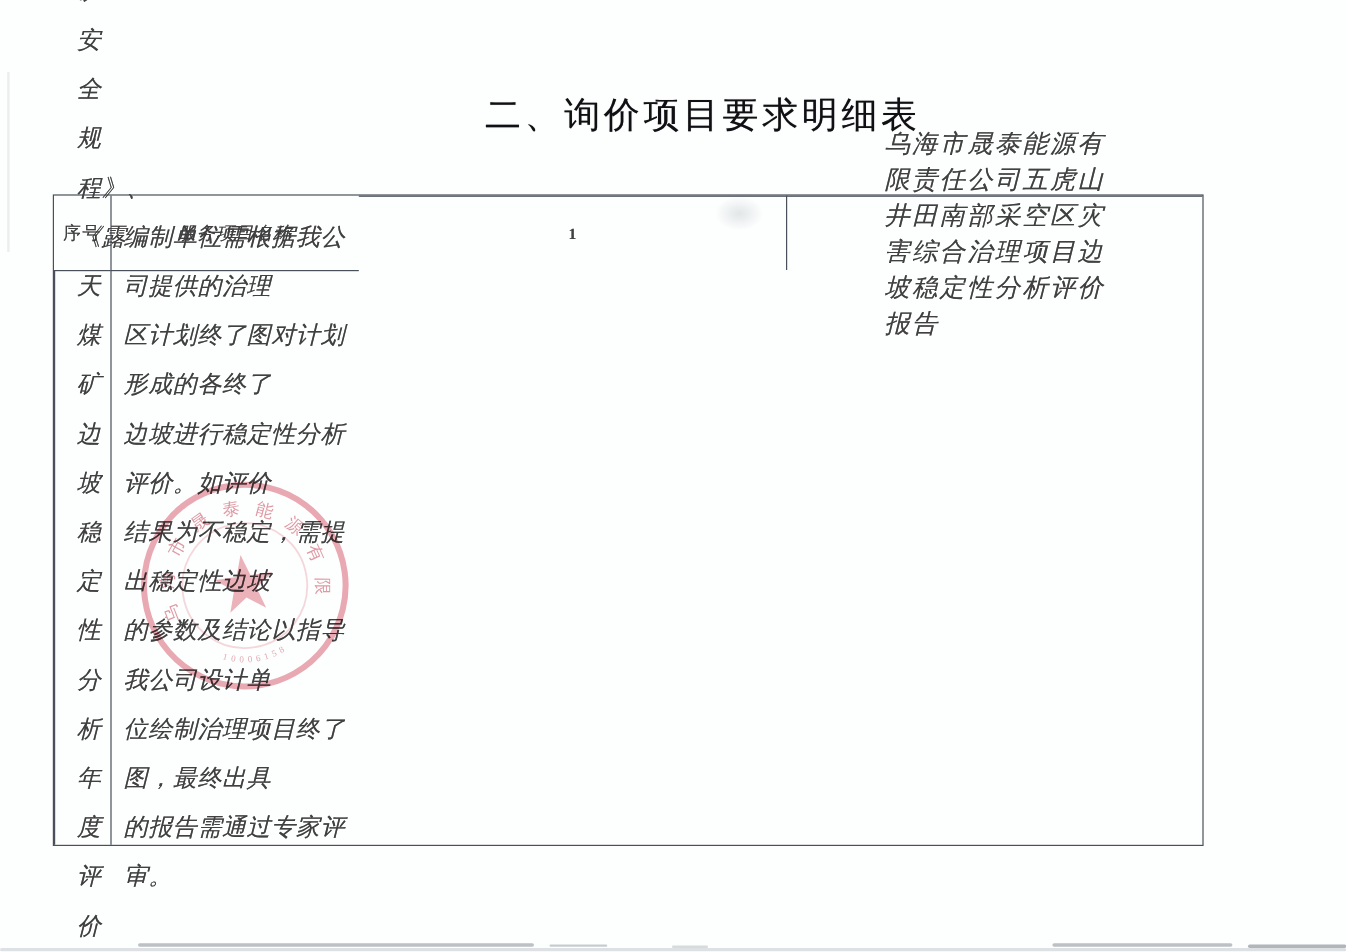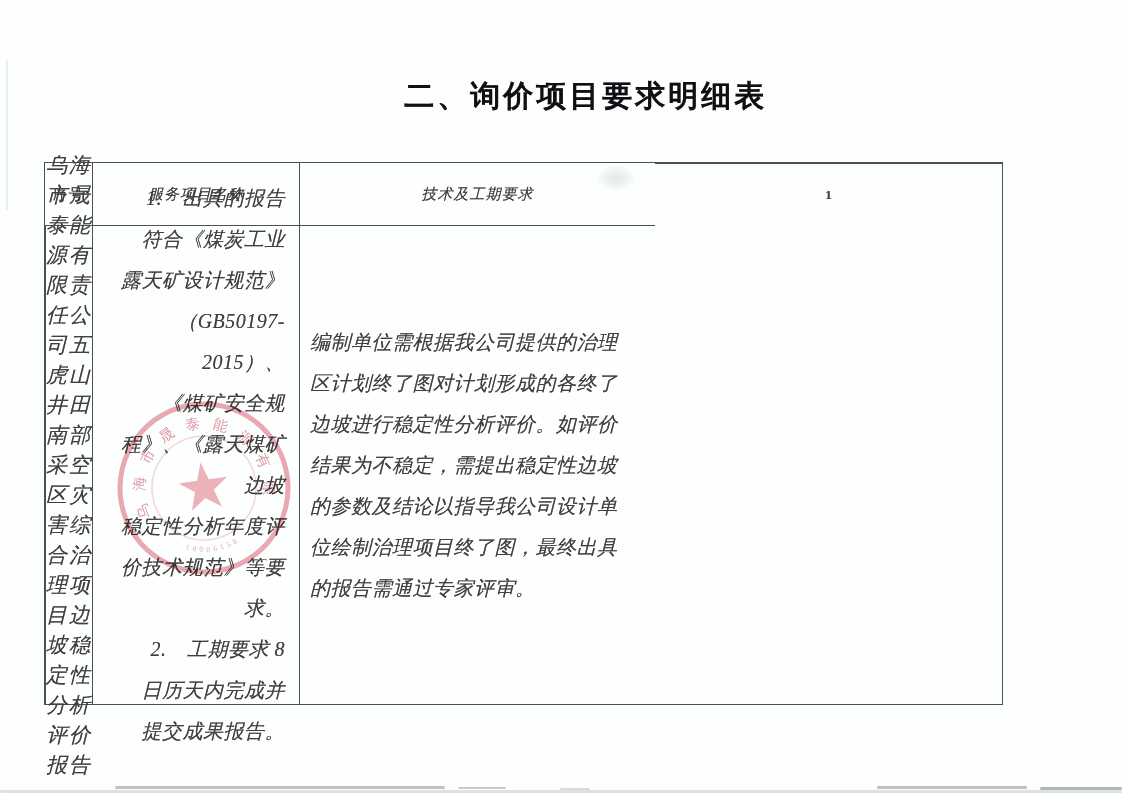--- a/index.html
+++ b/index.html
@@ -5,21 +5,21 @@
   html,body{margin:0;padding:0;}
   body{
     width:1122px;height:793px;
     background:#ffffff;
     font-family:"Liberation Serif","DejaVu Serif",serif;
     position:relative;overflow:hidden;
   }
   .page{position:absolute;inset:0;background:#fdfefe;}
   .doc-title{
     position:absolute;top:76px;left:52.2%;transform:translateX(-50%);
-    font-size:30px;font-weight:bold;color:#101014;
+    font-size:30px;font-weight:normal;color:#101014;
     letter-spacing:3px;white-space:nowrap;
     text-shadow:0 0 .6px rgba(10,10,10,.55);
   }
   .doc-table{
     position:absolute;left:44px;top:162px;width:957px;height:541px;
     display:grid;
     grid-template-columns:47px 207px 356px 347px;
     grid-template-rows:62px 479px;
     border:1.4px solid #4a505a;
     color:#404040;
@@ -70,23 +70,20 @@
   <div class="doc-title">二、询价项目要求明细表</div>
 
   <div class="doc-table">
 
     <div class="cell head">
       <span>序号</span>
     </div>
     <div class="cell head inner-left">
       <span>服务项目名称</span>
     </div>
-    <div class="cell head inner-left">
-      <span>技术及工期要求</span>
-    </div>
 
     <div class="cell inner-top">
       <span class="seq-val">1</span>
     </div>
     <div class="cell inner-top inner-left">
       <div class="cell-text name-text">乌海市晟泰能源有
 限责任公司五虎山
 井田南部采空区灾
 害综合治理项目边
 坡稳定性分析评价

